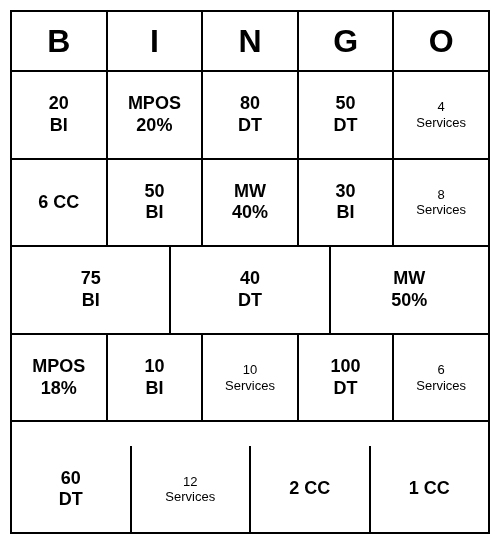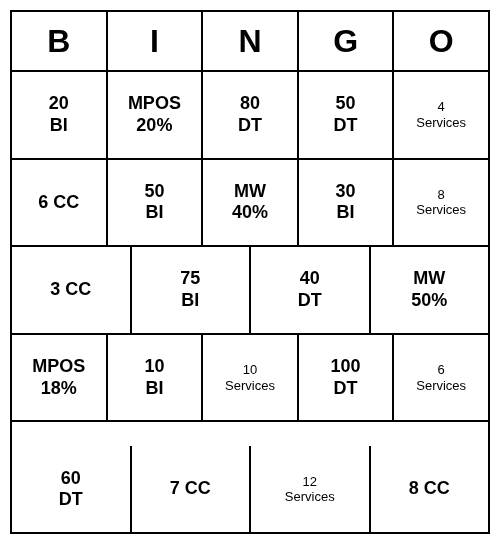--- a/index.html
+++ b/index.html
@@ -112,32 +112,31 @@
         <div class="bingo-cell small-text">4<br>Services</div>
       </div>
       <div class="bingo-row">
         <div class="bingo-cell">6 CC</div>
         <div class="bingo-cell">50<br>BI</div>
         <div class="bingo-cell">MW<br>40%</div>
         <div class="bingo-cell">30<br>BI</div>
         <div class="bingo-cell small-text">8<br>Services</div>
       </div>
       <div class="bingo-row">
-        <div class="bingo-cell">3 CC</div>
         <div class="bingo-cell">75<br>BI</div>
         <div class="bingo-cell">40<br>DT</div>
         <div class="bingo-cell">MW<br>50%</div>
       </div>
       <div class="bingo-row">
         <div class="bingo-cell">MPOS<br>18%</div>
         <div class="bingo-cell">10<br>BI</div>
         <div class="bingo-cell small-text">10<br>Services</div>
         <div class="bingo-cell">100<br>DT</div>
         <div class="bingo-cell small-text">6<br>Services</div>
       </div>
       <div class="bingo-row">
         <div class="bingo-cell">60<br>DT</div>
-        <div class="bingo-cell">7 CC</div>
         <div class="bingo-cell small-text">12<br>Services</div>
-        <div class="bingo-cell">8 CC</div>
+        <div class="bingo-cell">2 CC</div>
+        <div class="bingo-cell">1 CC</div>
       </div>
     </div>
 </div>
 
 </body></html>

